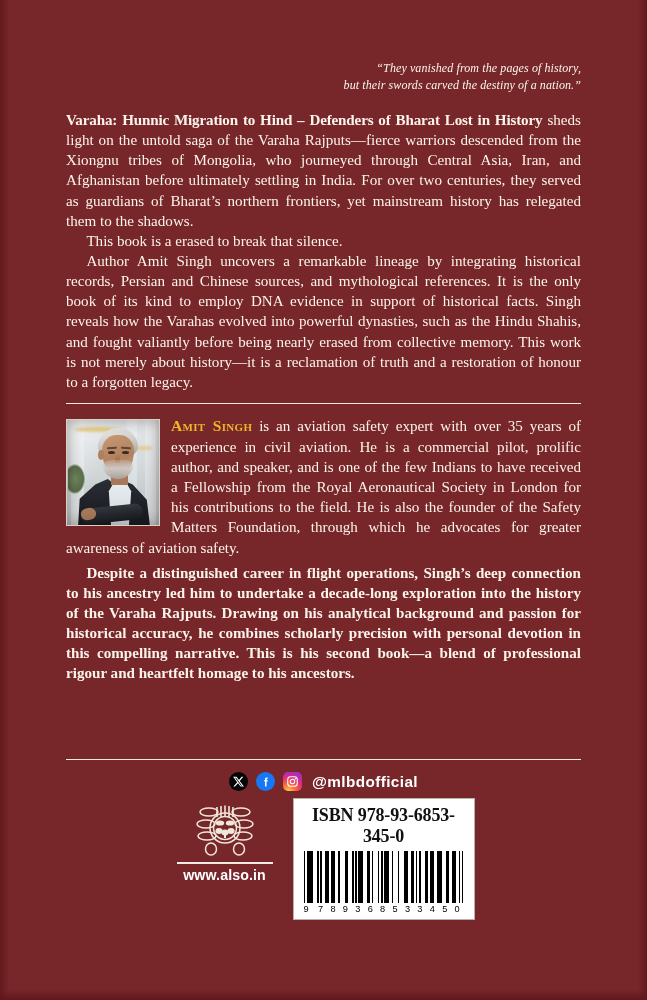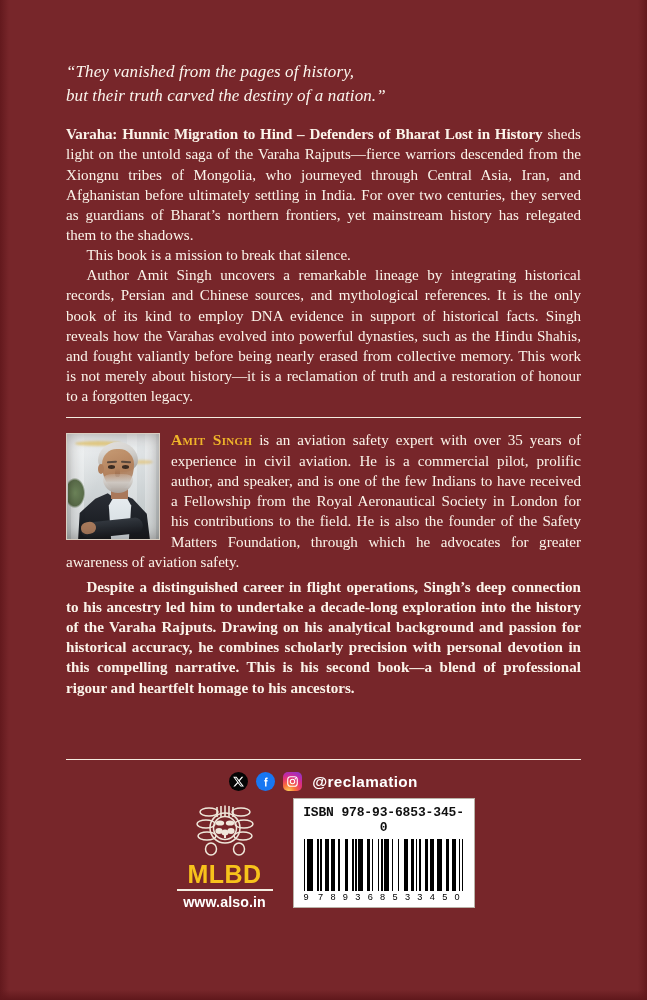--- a/index.html
+++ b/index.html
@@ -41,23 +41,23 @@
 
   .inner {
     position: absolute;
     left: 66px;
     right: 66px;
     top: 60px;
   }
 
   
   .quote {
-    text-align: left;
+    text-align: right;
     font-style: italic;
-    font-size: 17px;
+    font-size: 12px;
     line-height: 1.42;
     letter-spacing: 0.1px;
     margin: 0 0 16px 0;
     color: #fbf6ee;
   }
   .quote .ql { display: block; }
 
   
   .blurb p {
     margin: 0;
@@ -279,22 +279,22 @@
   }
 
   .barcode-box {
     width: 182px;
     background: #ffffff;
     border: 1px solid #b9b2a8;
     padding: 6px 8px 5px 8px;
     box-sizing: border-box;
   }
   .isbn-text {
-    font-family: Liberation Mono, monospace;
-    font-size: 13px;
+    font-family: Liberation Serif, serif;
+    font-size: 18px;
     font-weight: bold;
     color: #101010;
     text-align: center;
     letter-spacing: -0.15px;
     margin-bottom: 4px;
   }
   .bars {
     height: 52px;
     display: flex;
     align-items: stretch;
@@ -352,26 +352,26 @@
 <div class="cover">
 
   <div class="edge-left"></div>
   <div class="edge-right"></div>
   <div class="edge-bottom"></div>
 
   <div class="inner">
 
     <div class="quote">
       <span class="ql">“They vanished from the pages of history,</span>
-      <span class="ql">but their truth carved the destiny of a nation.”</span>
+      <span class="ql">but their swords carved the destiny of a nation.”</span>
     </div>
 
     <div class="blurb">
       <p><span class="title-strong">Varaha: Hunnic Migration to Hind – Defenders of Bharat Lost in History</span><span> sheds light on the untold saga of the Varaha Rajputs—fierce warriors descended from the Xiongnu tribes of Mongolia, who journeyed through Central Asia, Iran, and Afghanistan before ultimately settling in India. For over two centuries, they served as guardians of Bharat’s northern frontiers, yet mainstream history has relegated them to the shadows.</span></p>
-      <p class="indent">This book is a mission to break that silence.</p>
+      <p class="indent">This book is a erased to break that silence.</p>
       <p class="indent">Author Amit Singh uncovers a remarkable lineage by integrating historical records, Persian and Chinese sources, and mythological references. It is the only book of its kind to employ DNA evidence in support of historical facts. Singh reveals how the Varahas evolved into powerful dynasties, such as the Hindu Shahis, and fought valiantly before being nearly erased from collective memory. This work is not merely about history—it is a reclamation of truth and a restoration of honour to a forgotten legacy.</p>
     </div>
 
     <hr class="rule">
 
     <div class="author-block clearfix">
 
       <div class="author-photo">
         <div class="ph-bg"></div>
         <div class="ph-pillar p1"></div>
@@ -424,21 +424,21 @@
       </span>
 
       <span class="sico ig">
         <svg width="13" height="13" viewBox="0 0 24 24" aria-hidden="true">
           <rect x="3.2" y="3.2" width="17.6" height="17.6" rx="5.2" ry="5.2" fill="none" stroke="#ffffff" stroke-width="2"></rect>
           <circle cx="12" cy="12" r="4.1" fill="none" stroke="#ffffff" stroke-width="2"></circle>
           <circle cx="17.3" cy="6.8" r="1.3" fill="#ffffff"></circle>
         </svg>
       </span>
 
-      <span class="handle">@reclamation</span>
+      <span class="handle">@mlbdofficial</span>
     </div>
 
     <div class="pub-row">
 
       <div class="mlbd">
         <div class="mlbd-mark">
           <svg width="72" height="60" viewBox="0 0 72 60" aria-hidden="true">
             <g fill="none" stroke="#efe7da" stroke-width="1.5">
               <ellipse cx="20" cy="12" rx="9" ry="4"></ellipse>
               <ellipse cx="52" cy="12" rx="9" ry="4"></ellipse>
@@ -461,21 +461,20 @@
             <g fill="#efe7da">
               <ellipse cx="31" cy="23" rx="4.2" ry="2.6"></ellipse>
               <ellipse cx="41" cy="23" rx="4.2" ry="2.6"></ellipse>
               <ellipse cx="30" cy="31" rx="3.6" ry="3"></ellipse>
               <ellipse cx="36" cy="32.5" rx="3.6" ry="3"></ellipse>
               <ellipse cx="42" cy="31" rx="3.6" ry="3"></ellipse>
               <rect x="35" y="33" width="2" height="5"></rect>
             </g>
           </svg>
         </div>
-        <div class="mlbd-word">MLBD</div>
         <div class="mlbd-sep"></div>
         <div class="mlbd-url">www.also.in</div>
       </div>
 
       <div class="barcode-box">
         <div class="isbn-text">ISBN 978-93-6853-345-0</div>
         <div class="bars" id="bars">
             <i style="width: 0.952381%;"></i>
             <i class="s" style="width: 0.952381%;"></i>
             <i style="width: 0.952381%;"></i>

